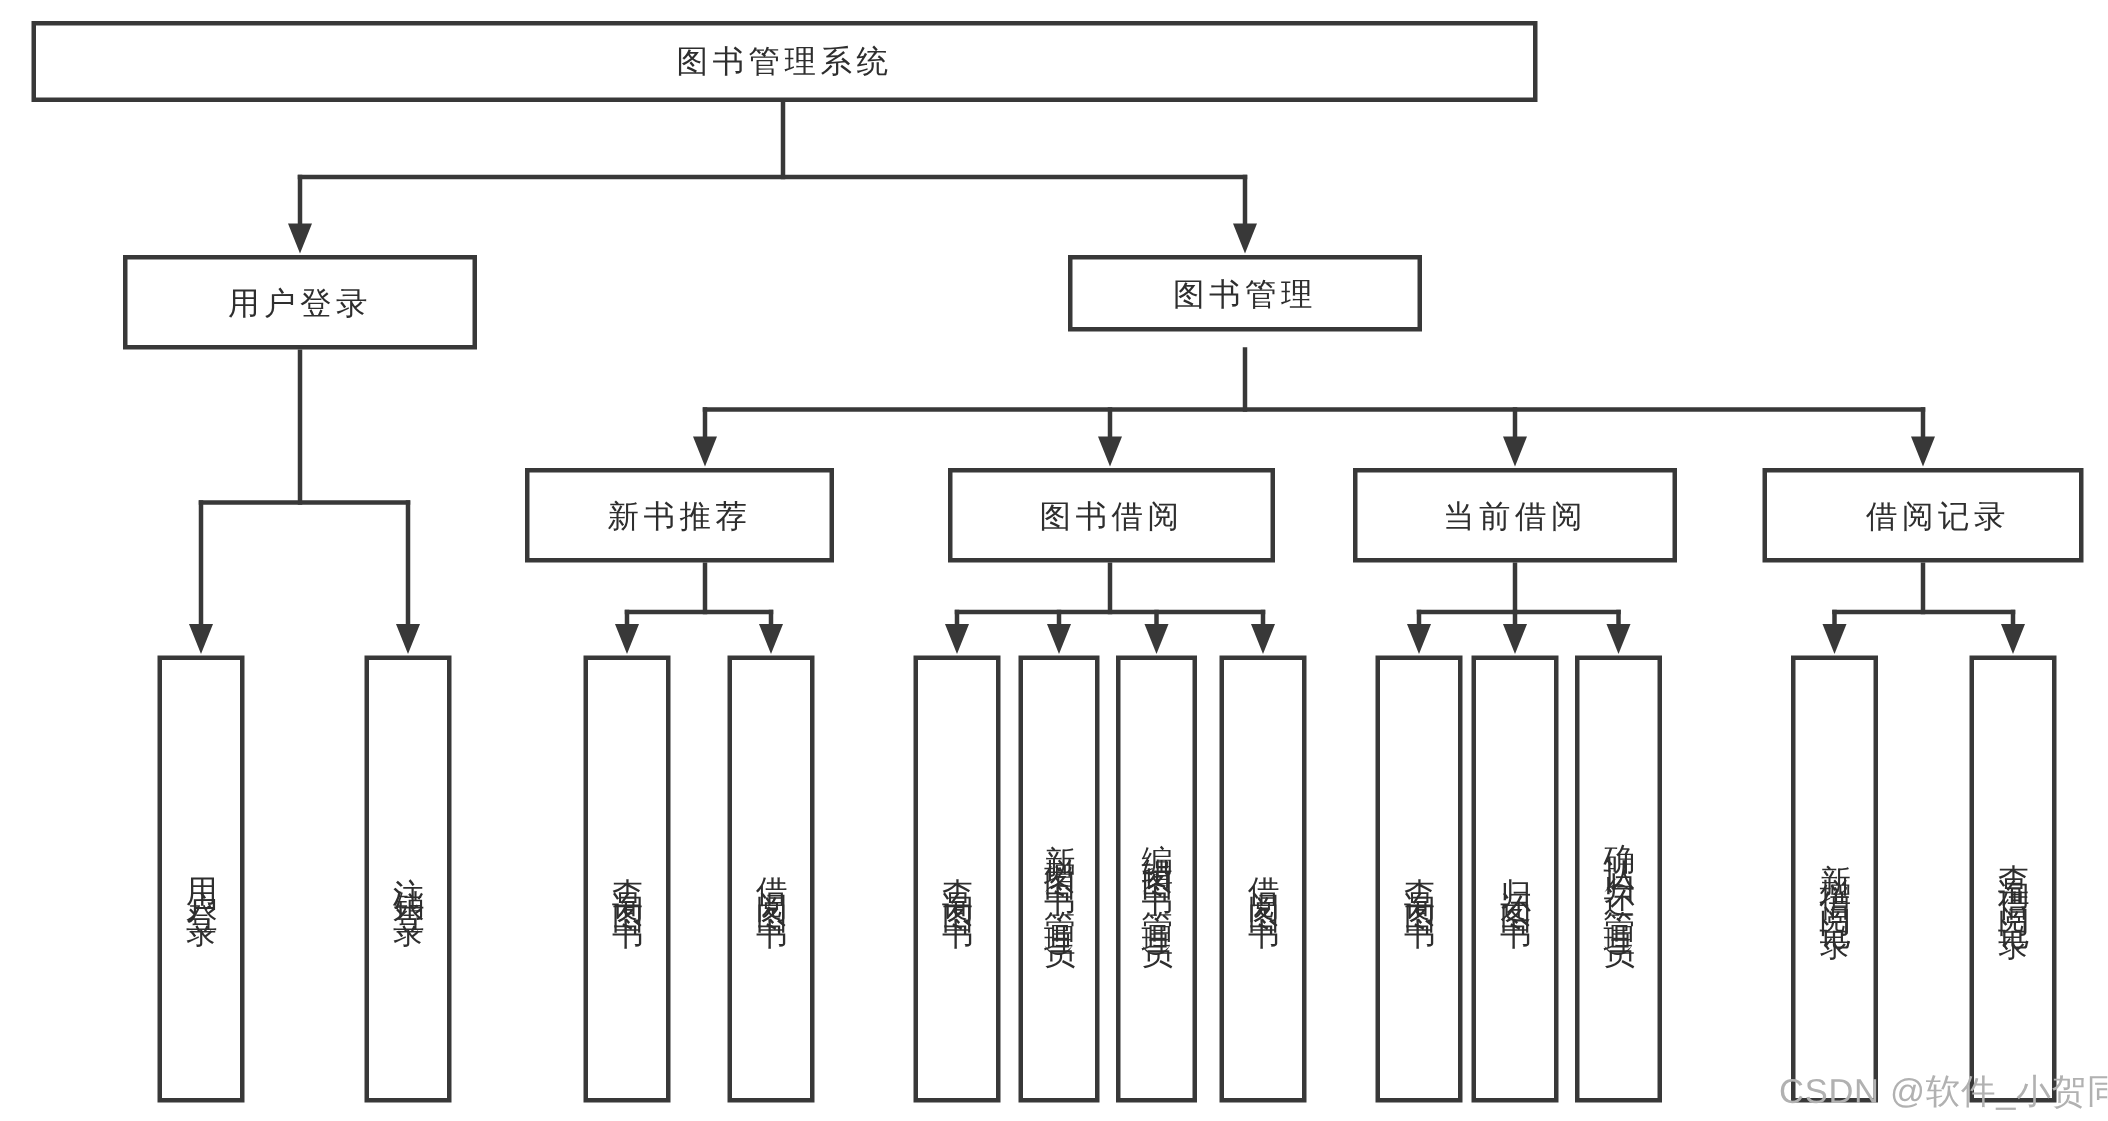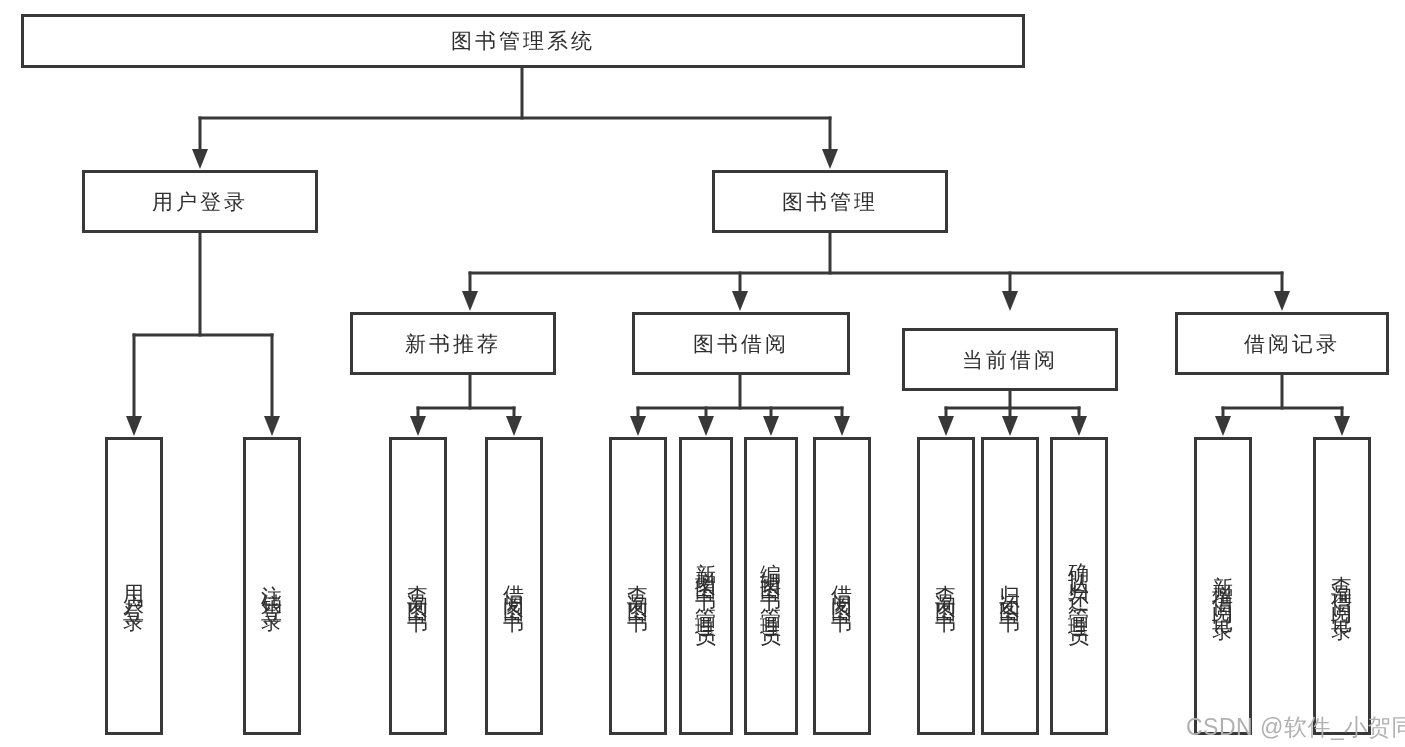--- a/index.html
+++ b/index.html
@@ -95,31 +95,31 @@
     </g>
   </svg>
 
   <div class="box h" style="left:21px;top:14px;width:1004px;height:54px;">
     <span>图书管理系统</span>
   </div>
 
   <div class="box h" style="left:82px;top:170px;width:236px;height:63px;">
     <span>用户登录</span>
   </div>
-  <div class="box h" style="left:712px;top:170px;width:236px;height:63px;">
+  <div class="box h" style="left:712px;top:170px;width:236px;height:51px;">
     <span>图书管理</span>
   </div>
 
   <div class="box h" style="left:350px;top:312px;width:206px;height:63px;">
     <span>新书推荐</span>
   </div>
   <div class="box h" style="left:632px;top:312px;width:218px;height:63px;">
     <span>图书借阅</span>
   </div>
-  <div class="box h" style="left:902px;top:328px;width:216px;height:63px;">
+  <div class="box h" style="left:902px;top:312px;width:216px;height:63px;">
     <span>当前借阅</span>
   </div>
   <div class="box h" style="left:1175px;top:312px;width:214px;height:63px;padding-left:20px;">
     <span>借阅记录</span>
   </div>
 
   <div class="box v" style="left:105px;top:437px;width:58px;height:298px;">
     <span class="vt">用户登录</span>
   </div>
   <div class="box v" style="left:243px;top:437px;width:58px;height:298px;">

